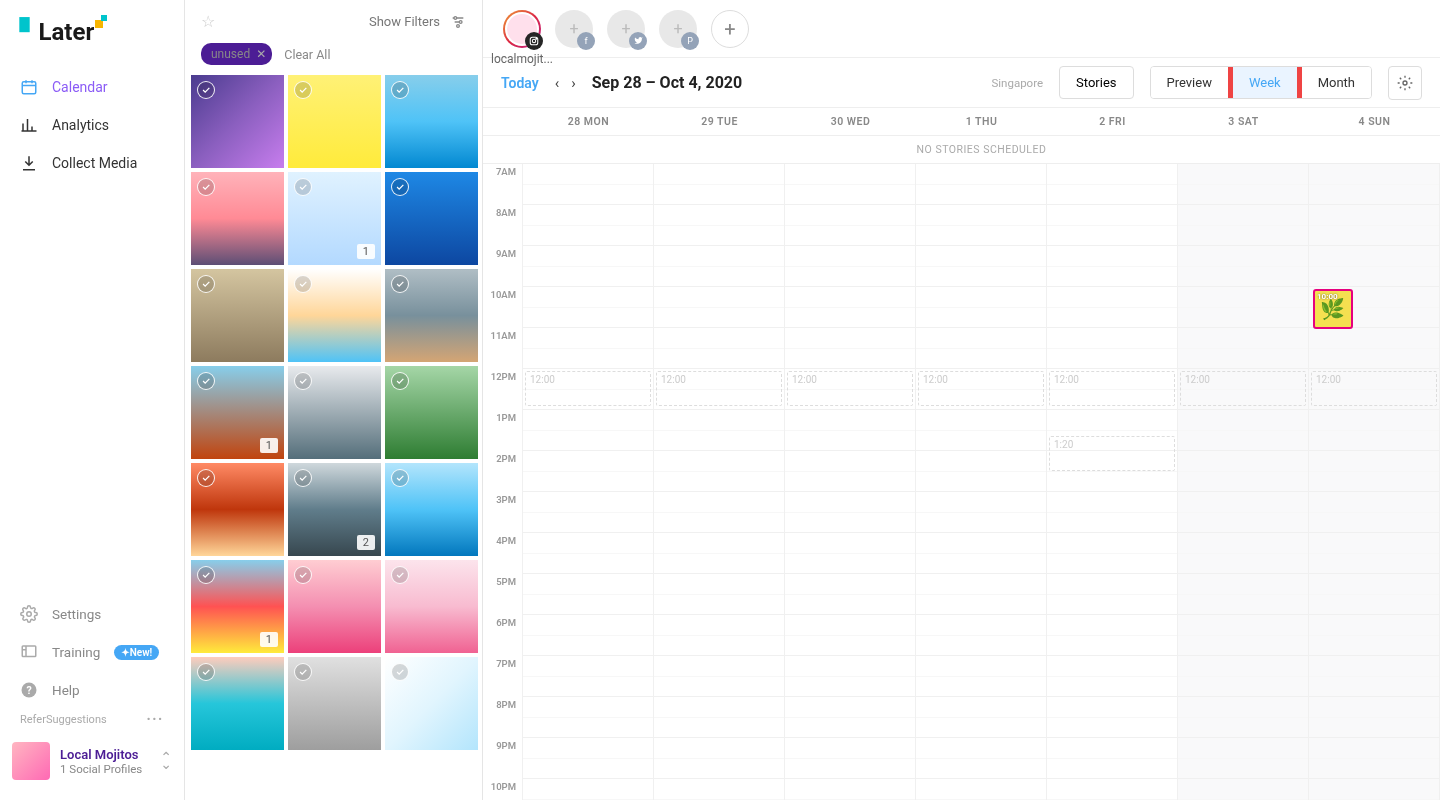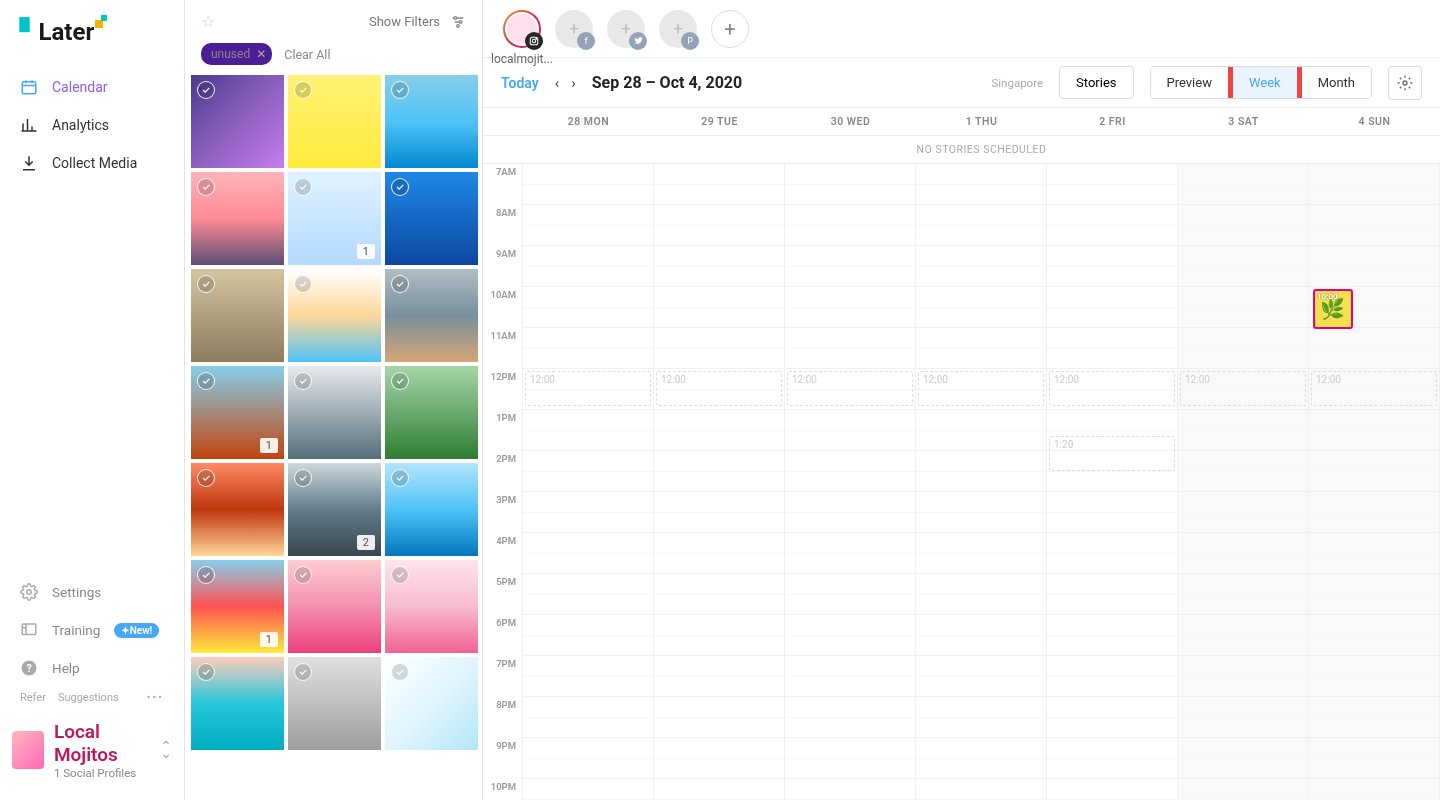--- a/index.html
+++ b/index.html
@@ -10,25 +10,25 @@
 .logo-dot{display:inline-block;width:8px;height:8px;background:#f7b500;margin-left:1px;position:relative;top:-8px}
 .logo-dot2{display:inline-block;width:6px;height:6px;background:#00c4cc;margin-left:-2px;position:relative;top:-14px}
 .nav{padding:4px 0}
 .nav-item{display:flex;align-items:center;gap:14px;padding:10px 20px;font-size:14px;color:#333;cursor:pointer}
 .nav-item.active{color:#8b5cf6}
 .nav-item .ic{width:18px;height:18px;flex-shrink:0;display:flex;align-items:center;justify-content:center}
 .spacer{flex:1}
 .nav-bottom{padding-bottom:6px}
 .nav-bottom .nav-item{color:#888;font-size:13.5px}
 .badge-new{background:#45a7f5;color:#fff;font-size:10px;padding:2px 7px;border-radius:10px;font-weight:600}
-.micro{display:flex;gap:12px;padding:4px 20px;font-size:11px;color:#aaa}
+.micro{display:flex;padding:4px 20px;font-size:11px;color:#aaa}
 .micro .dots{margin-left:auto;letter-spacing:2px}
 .workspace{display:flex;align-items:center;gap:10px;padding:12px 12px 14px}
 .ws-thumb{width:38px;height:38px;background:linear-gradient(135deg,#ffb6c1,#ff69b4);border-radius:4px}
-.ws-name{font-size:19px;font-weight:600;color:#be185d}
+.ws-name{font-size:13px;font-weight:600;color:#4c1d95}
 .ws-sub{font-size:11.5px;color:#888}
 .ws-chev{color:#aaa;font-size:14px;margin-left:auto;display:flex;flex-direction:column;line-height:7px}
 
 .media-panel{width:298px;border-right:1px solid #e5e5e5;display:flex;flex-direction:column;flex-shrink:0}
 .upload-bar{height:58px;display:flex;align-items:center;justify-content:center;gap:14px;border-bottom:1px solid #eee}
 .upload-bar .cloud-ic{width:22px;height:18px;color:#45a7f5}
 .upload-link{color:#45a7f5;font-size:14.5px;font-weight:500}
 .filter-row{display:flex;align-items:center;gap:10px;padding:12px 16px}
 .star-ic{color:#ccc;font-size:16px}
 .filter-row .sf{margin-left:auto;color:#777;font-size:13px}

